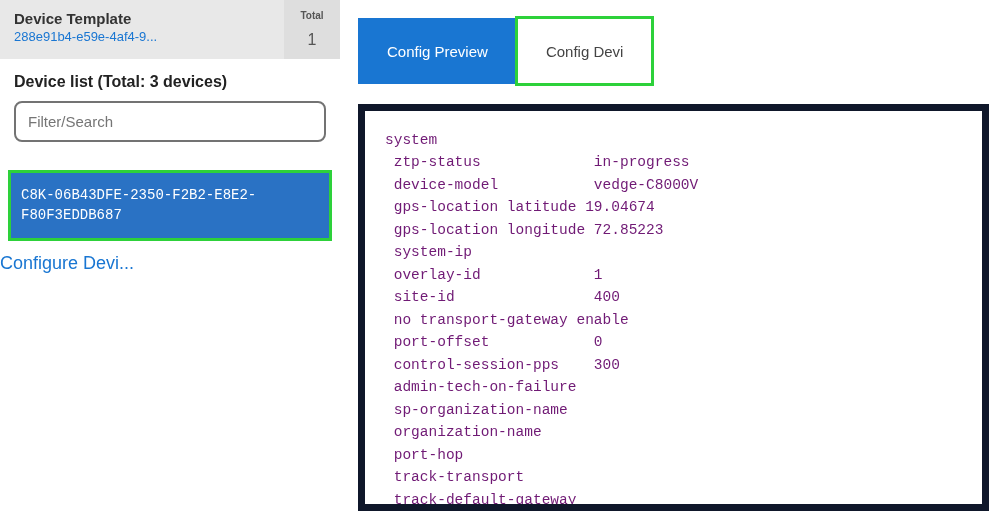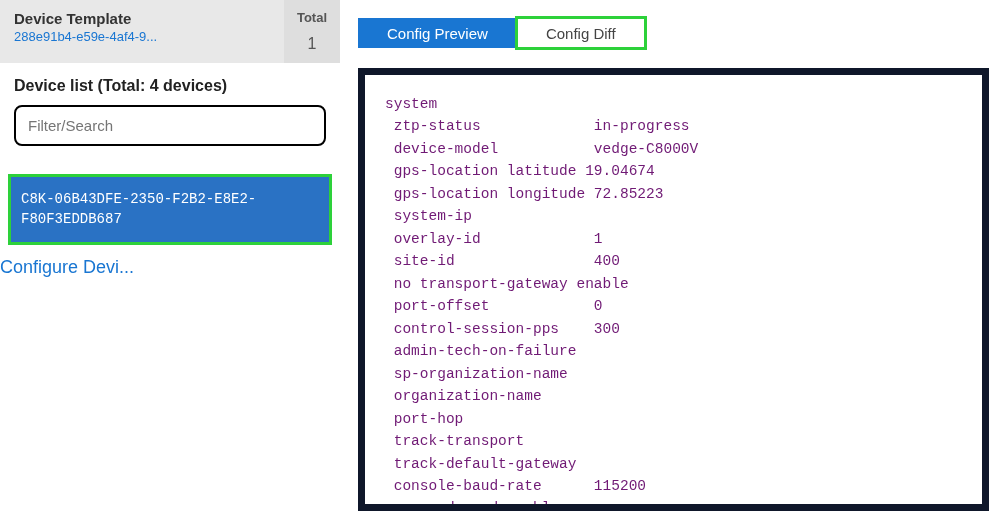--- a/index.html
+++ b/index.html
@@ -43,42 +43,42 @@
     }
     .template-total {
       width: 56px;
       background: #dedede;
       display: flex;
       flex-direction: column;
       align-items: center;
       padding: 10px 0;
     }
     .template-total-label {
-      font-size: 13px;
+      font-size: 10px;
       font-weight: bold;
       color: #555;
     }
     .template-total-value {
       font-size: 16px;
       color: #555;
       margin-top: 10px;
     }
     .device-list-section {
       padding: 14px 14px 10px 14px;
     }
     .device-list-title {
       font-size: 16px;
       font-weight: bold;
       color: #222;
       margin-bottom: 10px;
     }
     .filter-input {
       width: 100%;
       padding: 10px 12px;
-      border: 2px solid #000000;
+      border: 2px solid #737373;
       border-radius: 8px;
       font-size: 15px;
       color: #666;
       outline: none;
     }
     .device-item {
       margin: 18px 8px 0 8px;
       background: #2a72c4;
       color: #fff;
       padding: 12px 10px 12px 10px;
@@ -110,21 +110,21 @@
     .right-panel {
       flex: 1;
       padding: 18px 10px 10px 18px;
       display: flex;
       flex-direction: column;
     }
     .tabs {
       display: flex;
     }
     .tab {
-      padding: 6px 28px;
+      padding: 24px 28px;
       font-size: 15px;
       border: 1px solid #ccc;
       border-bottom: none;
       cursor: pointer;
       position: relative;
     }
     .tab.active {
       background: #1976d2;
       color: #fff;
       border-color: #1976d2;
@@ -159,38 +159,38 @@
       <div class="template-label">Device Template</div>
       <div class="template-id">288e91b4-e59e-4af4-9...</div>
     </div>
     <div class="template-total">
       <div class="template-total-label">Total</div>
       <div class="template-total-value">1</div>
     </div>
   </div>
 
   <div class="device-list-section">
-    <div class="device-list-title">Device list (Total: 4 devices)</div>
+    <div class="device-list-title">Device list (Total: 3 devices)</div>
     <input class="filter-input" type="text" placeholder="Filter/Search" style="">
   </div>
 
   <div class="device-item">
     <div class="device-id">
       <span>C8K-06B43DFE-2350-F2B2-E8E2-</span><br>
       <span>F80F3EDDB687</span>
     </div>
   </div>
 
   <div class="configure-link">Configure Devi...</div>
 </div>
 
 <div class="right-panel">
   <div class="tabs">
     <div class="tab active">Config Preview</div>
-    <div class="tab inactive highlighted">Config Diff</div>
+    <div class="tab inactive highlighted">Config Devi</div>
   </div>
   <div class="config-output">system
  ztp-status             in-progress
  device-model           vedge-C8000V
  gps-location latitude 19.04674
  gps-location longitude 72.85223
  system-ip
  overlay-id             1
  site-id                400
  no transport-gateway enable

